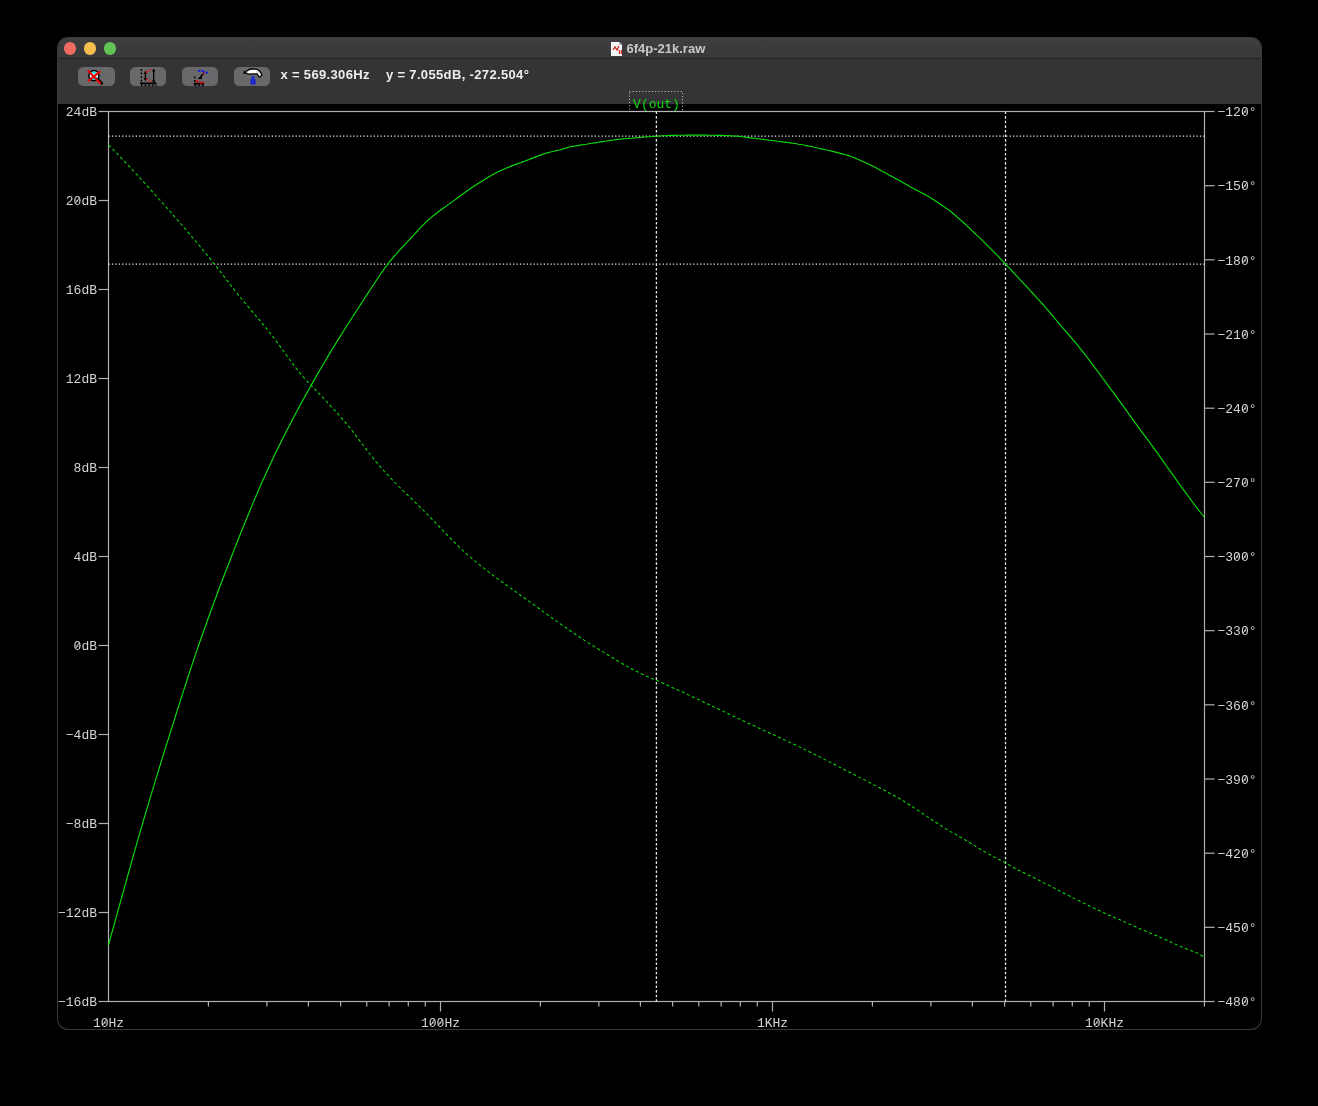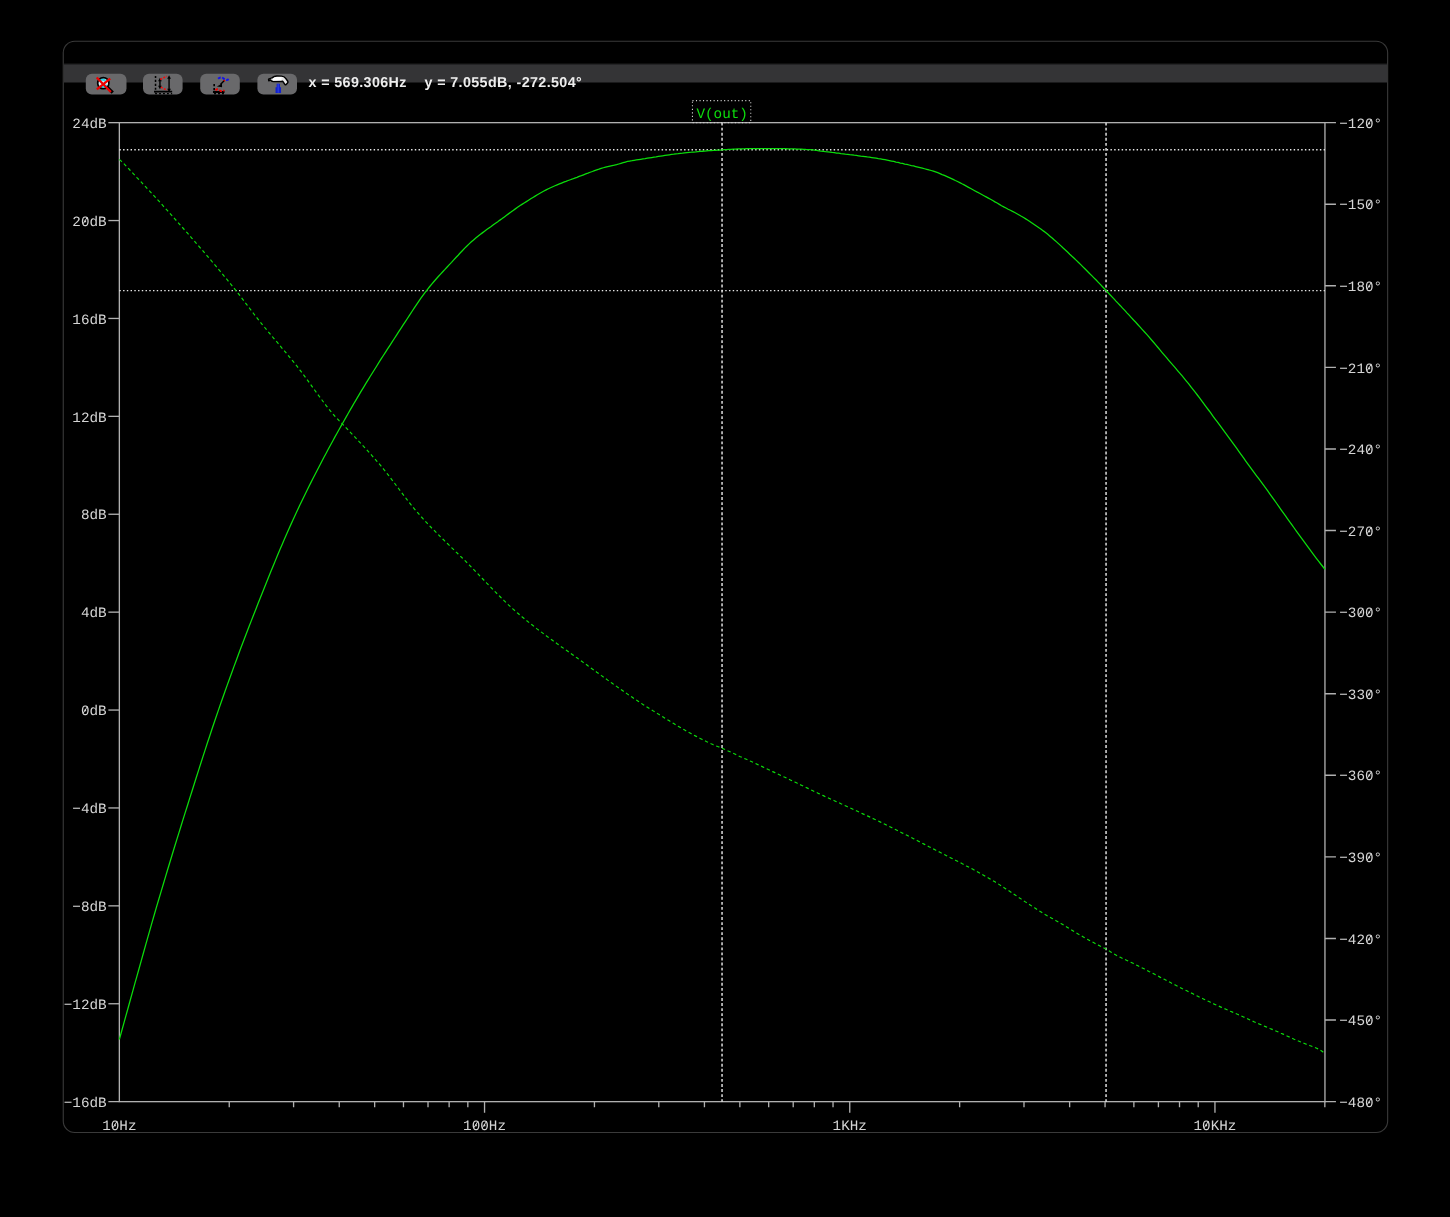--- a/index.html
+++ b/index.html
@@ -1,30 +1,41 @@
 <!DOCTYPE html>
 <html><head><meta charset="utf-8"><style>
   html,body{margin:0;padding:0;background:#000;width:1318px;height:1106px;overflow:hidden}
   #win{position:absolute;left:57.5px;top:38px;width:1203.8px;height:991px;border-radius:10px;
        overflow:hidden;background:#000;box-shadow:0 0 0 1px #3a3a3a}
   #titlebar{position:absolute;left:0;top:0;width:100%;height:20.4px;
        background:linear-gradient(#3f3f41,#38383a);background-color:#3c3c3e;}
-  #toolbar{position:absolute;left:0;top:20.4px;width:100%;height:17px;background:#343436;
+  #toolbar{position:absolute;left:0;top:20.4px;width:100%;height:46px;background:#343436;
        border-top:1px solid #232325;box-sizing:border-box}
   .tl{position:absolute;top:4.4px;width:12.4px;height:12.4px;border-radius:50%}
   .btn{position:absolute;top:7.5px;width:36.4px;height:19px;border-radius:5.5px;background:#69696b}
   .btn svg{position:absolute;left:0;top:0}
   #title{position:absolute;top:0;left:552px;height:20.4px;white-space:nowrap;
        font:bold 13px "Liberation Sans",sans-serif;color:#c9c9c9;line-height:21px}
   #status{position:absolute;left:222.9px;top:8px;font:bold 13px "Liberation Sans",sans-serif;
        color:#ededed;letter-spacing:0.35px}
   svg text{font:13px "Liberation Mono",monospace;fill:#d4d4d4}
 </style></head>
 <body>
 <div id="win">
+  <div id="titlebar">
+    <div class="tl" style="left:6.2px;background:#ed6b5f"></div>
+    <div class="tl" style="left:26px;background:#f5bf4f"></div>
+    <div class="tl" style="left:46.3px;background:#61c454"></div>
+    <div id="title"><svg width="13" height="14" viewBox="0 0 13 14" style="vertical-align:-3px;margin-right:4px">
+      <path d="M1 0 h8 l3 3 v11 h-11 z" fill="#f5f5f5"></path>
+      <path d="M9 0 l3 3 h-3 z" fill="#b9b9b9"></path>
+      <path d="M3 8 l2 -3 l2 3 l2 -4" stroke="#cc2222" stroke-width="1.3" fill="none"></path>
+      <path d="M9.5 8 v4 M11.5 8 v4" stroke="#d03a2e" stroke-width="1.4" fill="none"></path>
+    </svg>6f4p-21k.raw</div>
+  </div>
   <div id="toolbar">
     <div class="btn" style="left:20.8px">
       <svg width="36" height="19" viewBox="0 0 36 19">
         <circle cx="15.9" cy="8.6" r="4.6" fill="#d8f2f6"></circle>
         <path d="M12.5 6.3 q2.6 -2.2 5.4 0.2 M13.6 11.2 q2.8 1.8 5.6 -0.8" stroke="#2ad4ea" stroke-width="2.1" fill="none"></path>
         <circle cx="15.9" cy="8.6" r="5.1" fill="none" stroke="#000" stroke-width="1.5"></circle>
         <path d="M19.4 12.1 L24.5 17.2" stroke="#000" stroke-width="2.9"></path>
         <path d="M9.9 3.4 L22.8 16.7 M22.2 4.4 L10.0 14.2" stroke="#ee0000" stroke-width="2.1"></path>
       </svg>
     </div>

